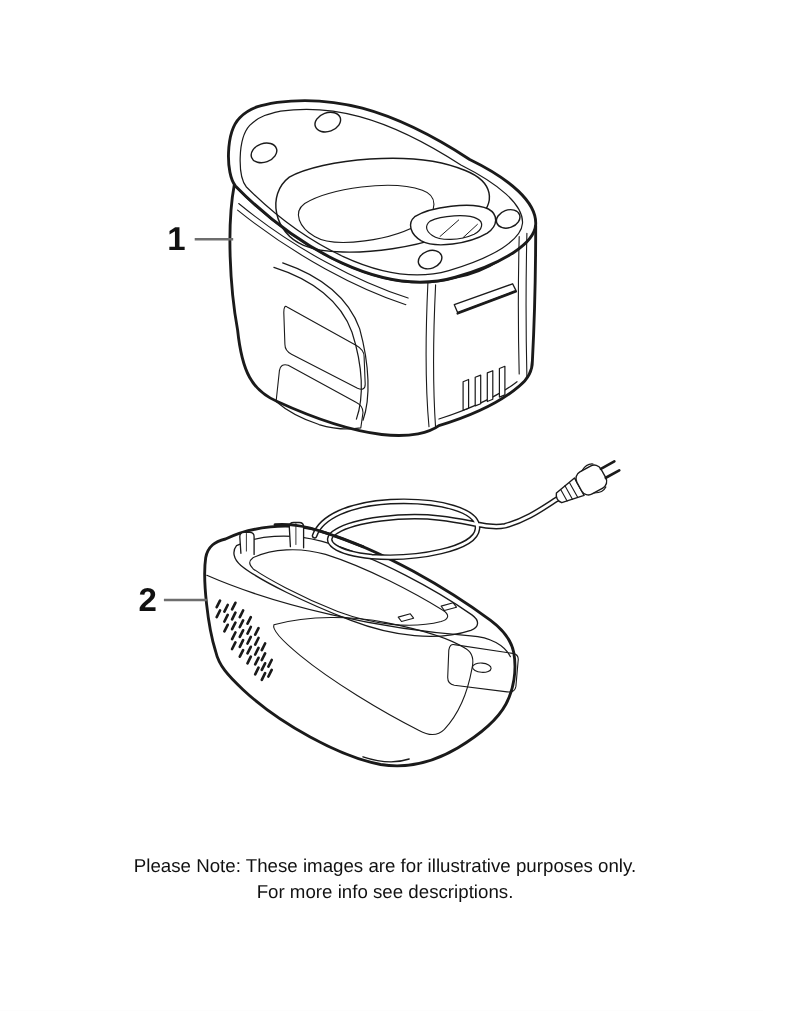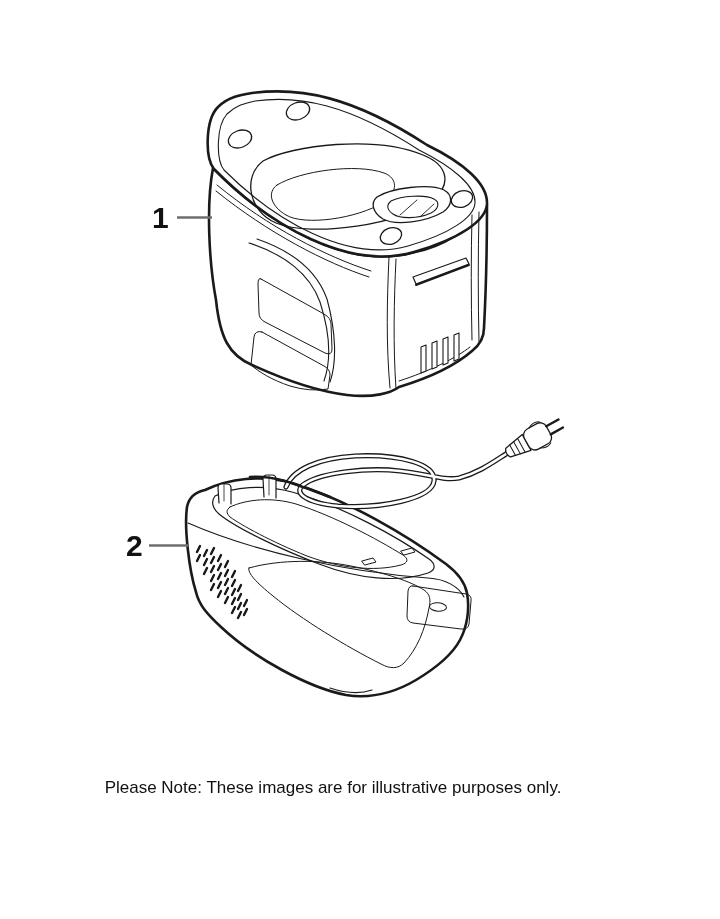--- a/index.html
+++ b/index.html
@@ -26,21 +26,21 @@
     position:absolute;
     font-weight:bold;
     font-size:30px;
     line-height:30px;
     color:var(--text);
   }
   .label-1{left:152px;top:203px;}
   .label-2{left:126px;top:531px;}
   .note{
     position:absolute;
-    left:53px;top:776px;width:560px;
+    left:70px;top:776px;width:560px;
     text-align:center;
     font-size:17px;line-height:23px;
     color:var(--text);
   }
 </style>
 </head>
 <body>
 
 <div class="page">
 
@@ -254,15 +254,16 @@
     </g>
 
     <line class="leader" stroke-width="2.4" x1="149" y1="545.5" x2="188" y2="545.5"></line>
   </svg>
 
   <div class="part-label label-1">1</div>
   <div class="part-label label-2">2</div>
 
   <div class="note">
     <div>Please Note: These images are for illustrative purposes only.</div>
+    <div>For more info see descriptions.</div>
   </div>
 
 </div>
 
 </body></html>

